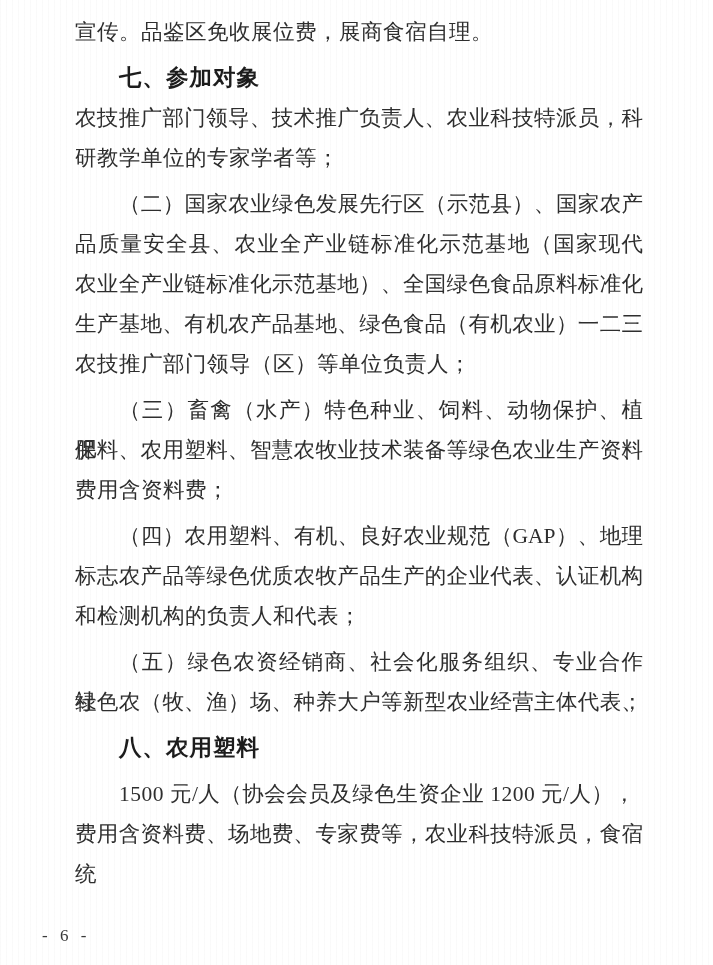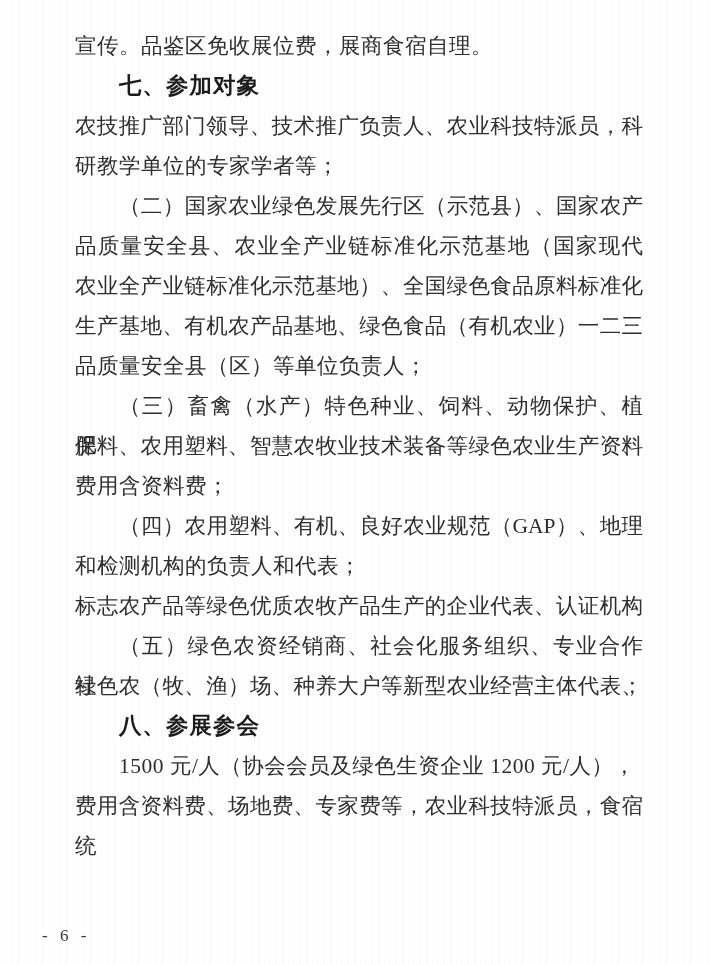--- a/index.html
+++ b/index.html
@@ -17,39 +17,40 @@
         rgba(110,110,110,0.035) 0px, rgba(110,110,110,0.035) 1px,
         rgba(0,0,0,0) 1px, rgba(0,0,0,0) 6px),
       #ffffff;
     overflow: hidden;
     font-family: "Liberation Serif", "DejaVu Serif", serif;
     color: #2e2e2e;
   }
   .doc-lines {
     position: absolute;
     left: 75px;
-    top: 26px;
+    top: 12px;
     width: 568px;
   }
   .line {
     height: 40px;
     line-height: 40px;
     font-size: 21.5px;
     white-space: nowrap;
     letter-spacing: 0.5px;
   }
   .line.justify {
     white-space: normal;
     text-align: justify;
     text-align-last: justify;
     text-justify: inter-character;
     letter-spacing: 0;
   }
   .line.indent {
     text-indent: 44px;
+    margin-top: 6px;
   }
   .line.heading {
     font-family: "Liberation Sans", "DejaVu Sans", sans-serif;
     font-weight: bold;
     font-size: 22.5px;
     color: #1c1c1c;
     letter-spacing: 1px;
   }
   .line.subheading {
     font-family: "Liberation Serif", "DejaVu Serif", serif;
@@ -75,27 +76,27 @@
 <div class="page">
   <div class="doc-lines">
       <div class="line body">宣传。品鉴区免收展位费，展商食宿自理。</div>
       <div class="line heading indent">七、参加对象</div>
       <div class="line body justify">农技推广部门领导、技术推广负责人、农业科技特派员，科</div>
       <div class="line body">研教学单位的专家学者等；</div>
       <div class="line body indent justify">（二）国家农业绿色发展先行区（示范县）、国家农产</div>
       <div class="line body justify">品质量安全县、农业全产业链标准化示范基地（国家现代</div>
       <div class="line body justify">农业全产业链标准化示范基地）、全国绿色食品原料标准化</div>
       <div class="line body justify">生产基地、有机农产品基地、绿色食品（有机农业）一二三</div>
-      <div class="line body">品质量安全县（区）等单位负责人；</div>
+      <div class="line body">农技推广部门领导（区）等单位负责人；</div>
       <div class="line body indent justify">（三）畜禽（水产）特色种业、饲料、动物保护、植保、</div>
       <div class="line body justify">肥料、农用塑料、智慧农牧业技术装备等绿色农业生产资料</div>
       <div class="line body">费用含资料费；</div>
       <div class="line body indent justify">（四）农用塑料、有机、良好农业规范（GAP）、地理</div>
+      <div class="line body justify">标志农产品等绿色优质农牧产品生产的企业代表、认证机构</div>
       <div class="line body">和检测机构的负责人和代表；</div>
-      <div class="line body justify">标志农产品等绿色优质农牧产品生产的企业代表、认证机构</div>
       <div class="line body indent justify">（五）绿色农资经销商、社会化服务组织、专业合作社、</div>
       <div class="line body justify">绿色农（牧、渔）场、种养大户等新型农业经营主体代表；</div>
-      <div class="line heading indent">八、参展参会</div>
+      <div class="line heading indent">八、农用塑料</div>
       <div class="line body indent">1500 元/人（协会会员及绿色生资企业 1200 元/人），</div>
       <div class="line body justify">费用含资料费、场地费、专家费等，农业科技特派员，食宿统</div>
     </div>
   <div class="page-number">- 6 -</div>
 </div>
 
 </body></html>

